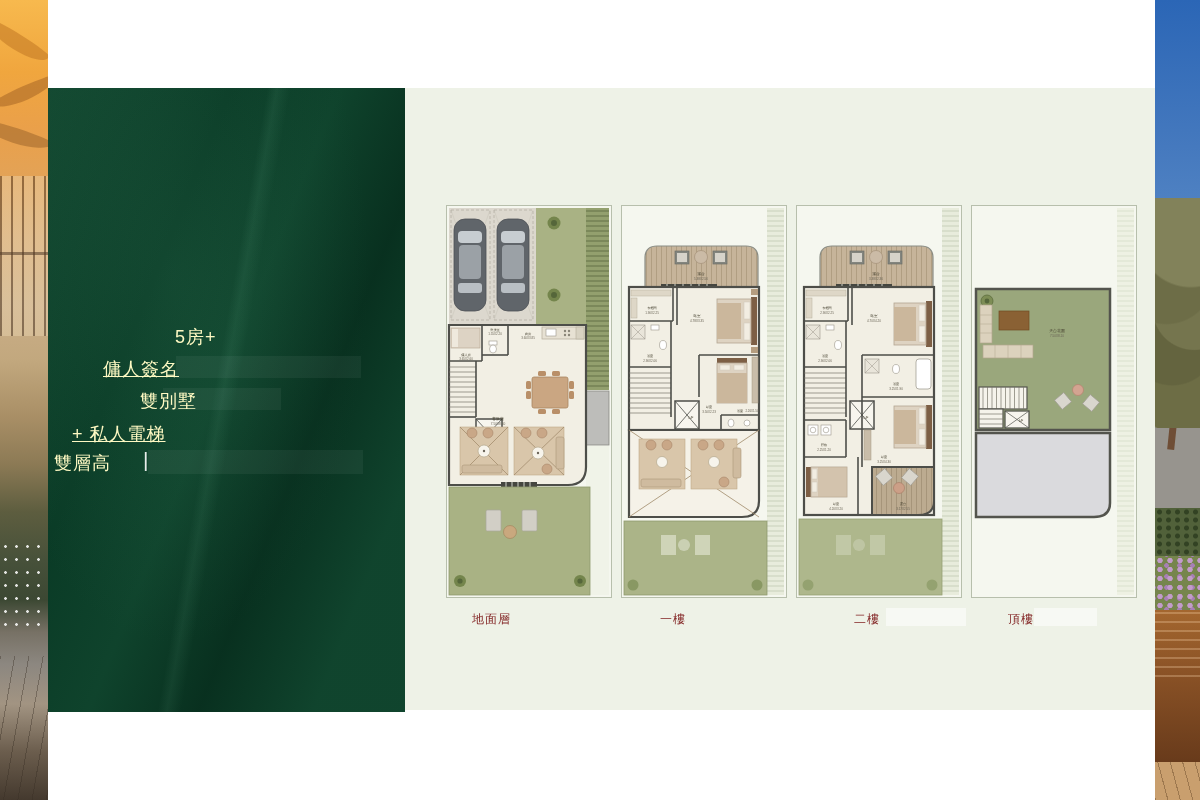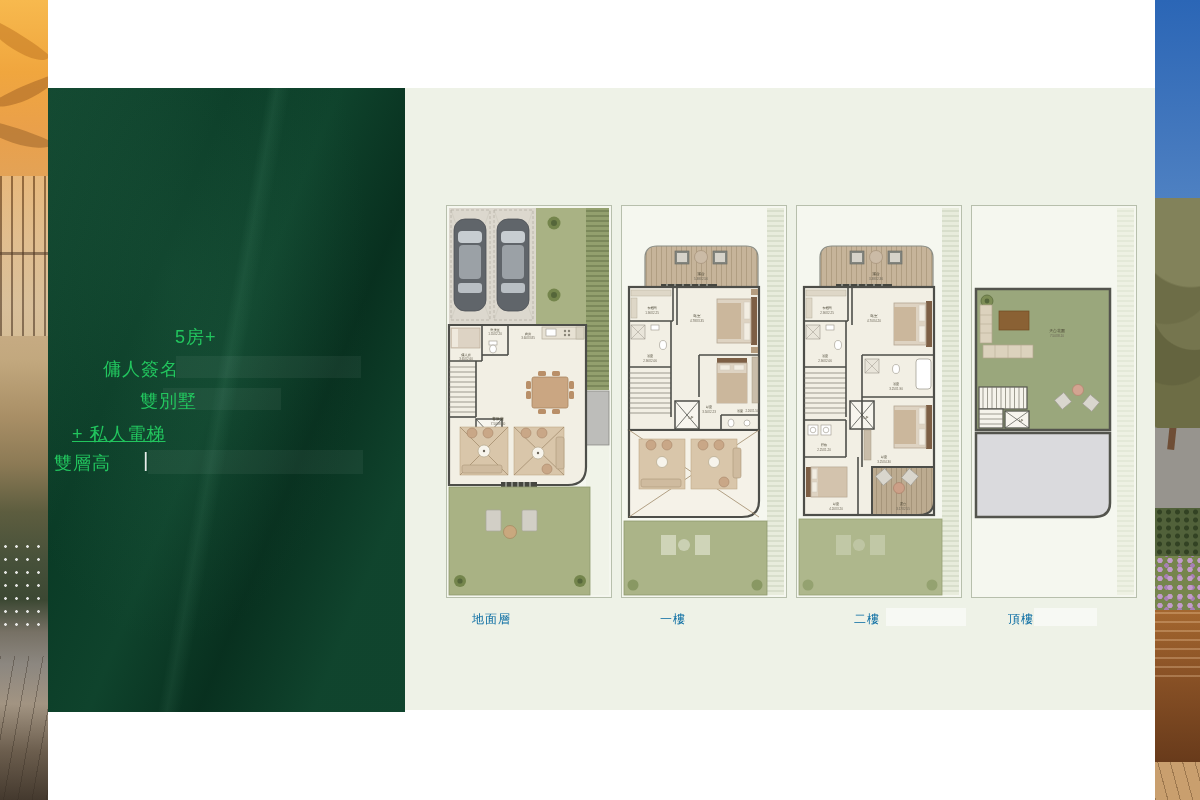--- a/index.html
+++ b/index.html
@@ -54,28 +54,28 @@
   
   .slide{left:48px;top:0;width:1107px;height:800px;background:#ffffff;}
 
   
   .green-panel{left:0;top:88px;width:357px;height:624px;background:#0a3b26;overflow:hidden;}
   .gp-tex{position:absolute;inset:0;
     background:
       linear-gradient(112deg,rgba(70,150,110,.14) 0%,rgba(0,0,0,0) 30%,rgba(60,140,100,.10) 48%,rgba(0,0,0,.18) 66%,rgba(70,150,110,.10) 85%),
       radial-gradient(ellipse at 35% 30%,rgba(45,110,80,.25),rgba(0,0,0,0) 60%),
       linear-gradient(100deg,transparent 47%,rgba(130,210,170,.09) 49%,transparent 52%);}
-  .gp-line{position:absolute;color:#22c55e;font-size:18px;letter-spacing:1px;white-space:nowrap;}
+  .gp-line{position:absolute;color:#fef9c3;font-size:18px;letter-spacing:1px;white-space:nowrap;}
   .gp-ghostbox{position:absolute;background:rgba(255,255,255,.05);}
   .gp-cursor{position:absolute;color:rgba(255,255,255,.9);font-size:21px;font-weight:400;}
 
   
   .plan-area{left:357px;top:88px;width:750px;height:622px;background:#eef2e7;}
   .plan-sheet{position:absolute;top:117px;width:166px;height:393px;}
-  .plan-caption{position:absolute;top:523px;font-size:12px;color:#0369a1;letter-spacing:1px;}
+  .plan-caption{position:absolute;top:523px;font-size:12px;color:#7f1d1d;letter-spacing:1px;}
   .cap-ghost{position:absolute;top:520px;height:18px;background:rgba(255,255,255,.55);}
   svg{display:block;}
   svg text{font-family:"Liberation Sans","DejaVu Sans",sans-serif;}
   .rname{fill:#45412f;}
   .rdim{fill:#6b6557;}
 </style>
 </head>
 <body>
 
 <div class="stage">
@@ -103,21 +103,21 @@
   </div>
 
   <div class="abs slide">
 
     <div class="abs green-panel">
       <div class="gp-tex"></div>
       <div class="gp-ghostbox" style="left:128px;top:268px;width:185px;height:22px;"></div>
       <div class="gp-ghostbox" style="left:115px;top:300px;width:118px;height:22px;"></div>
       <div class="gp-ghostbox" style="left:100px;top:362px;width:215px;height:24px;"></div>
       <div class="gp-line" style="left:127px;top:237px;">5房+</div>
-      <div class="gp-line" style="left:55px;top:269px;">傭人簽名</div>
+      <div class="gp-line" style="left:55px;top:269px;text-decoration:underline;">傭人簽名</div>
       <div class="gp-line" style="left:92px;top:301px;">雙別墅</div>
       <div class="gp-line" style="left:24px;top:334px;text-decoration:underline;">+ 私人電梯</div>
       <div class="gp-line" style="left:6px;top:363px;">雙層高</div>
       <div class="gp-cursor" style="left:95px;top:360px;">|</div>
     </div>
 
     <div class="abs plan-area">
 
       <div class="plan-sheet" style="left:41px;">
         <svg width="166" height="393" viewBox="0 0 166 393">

